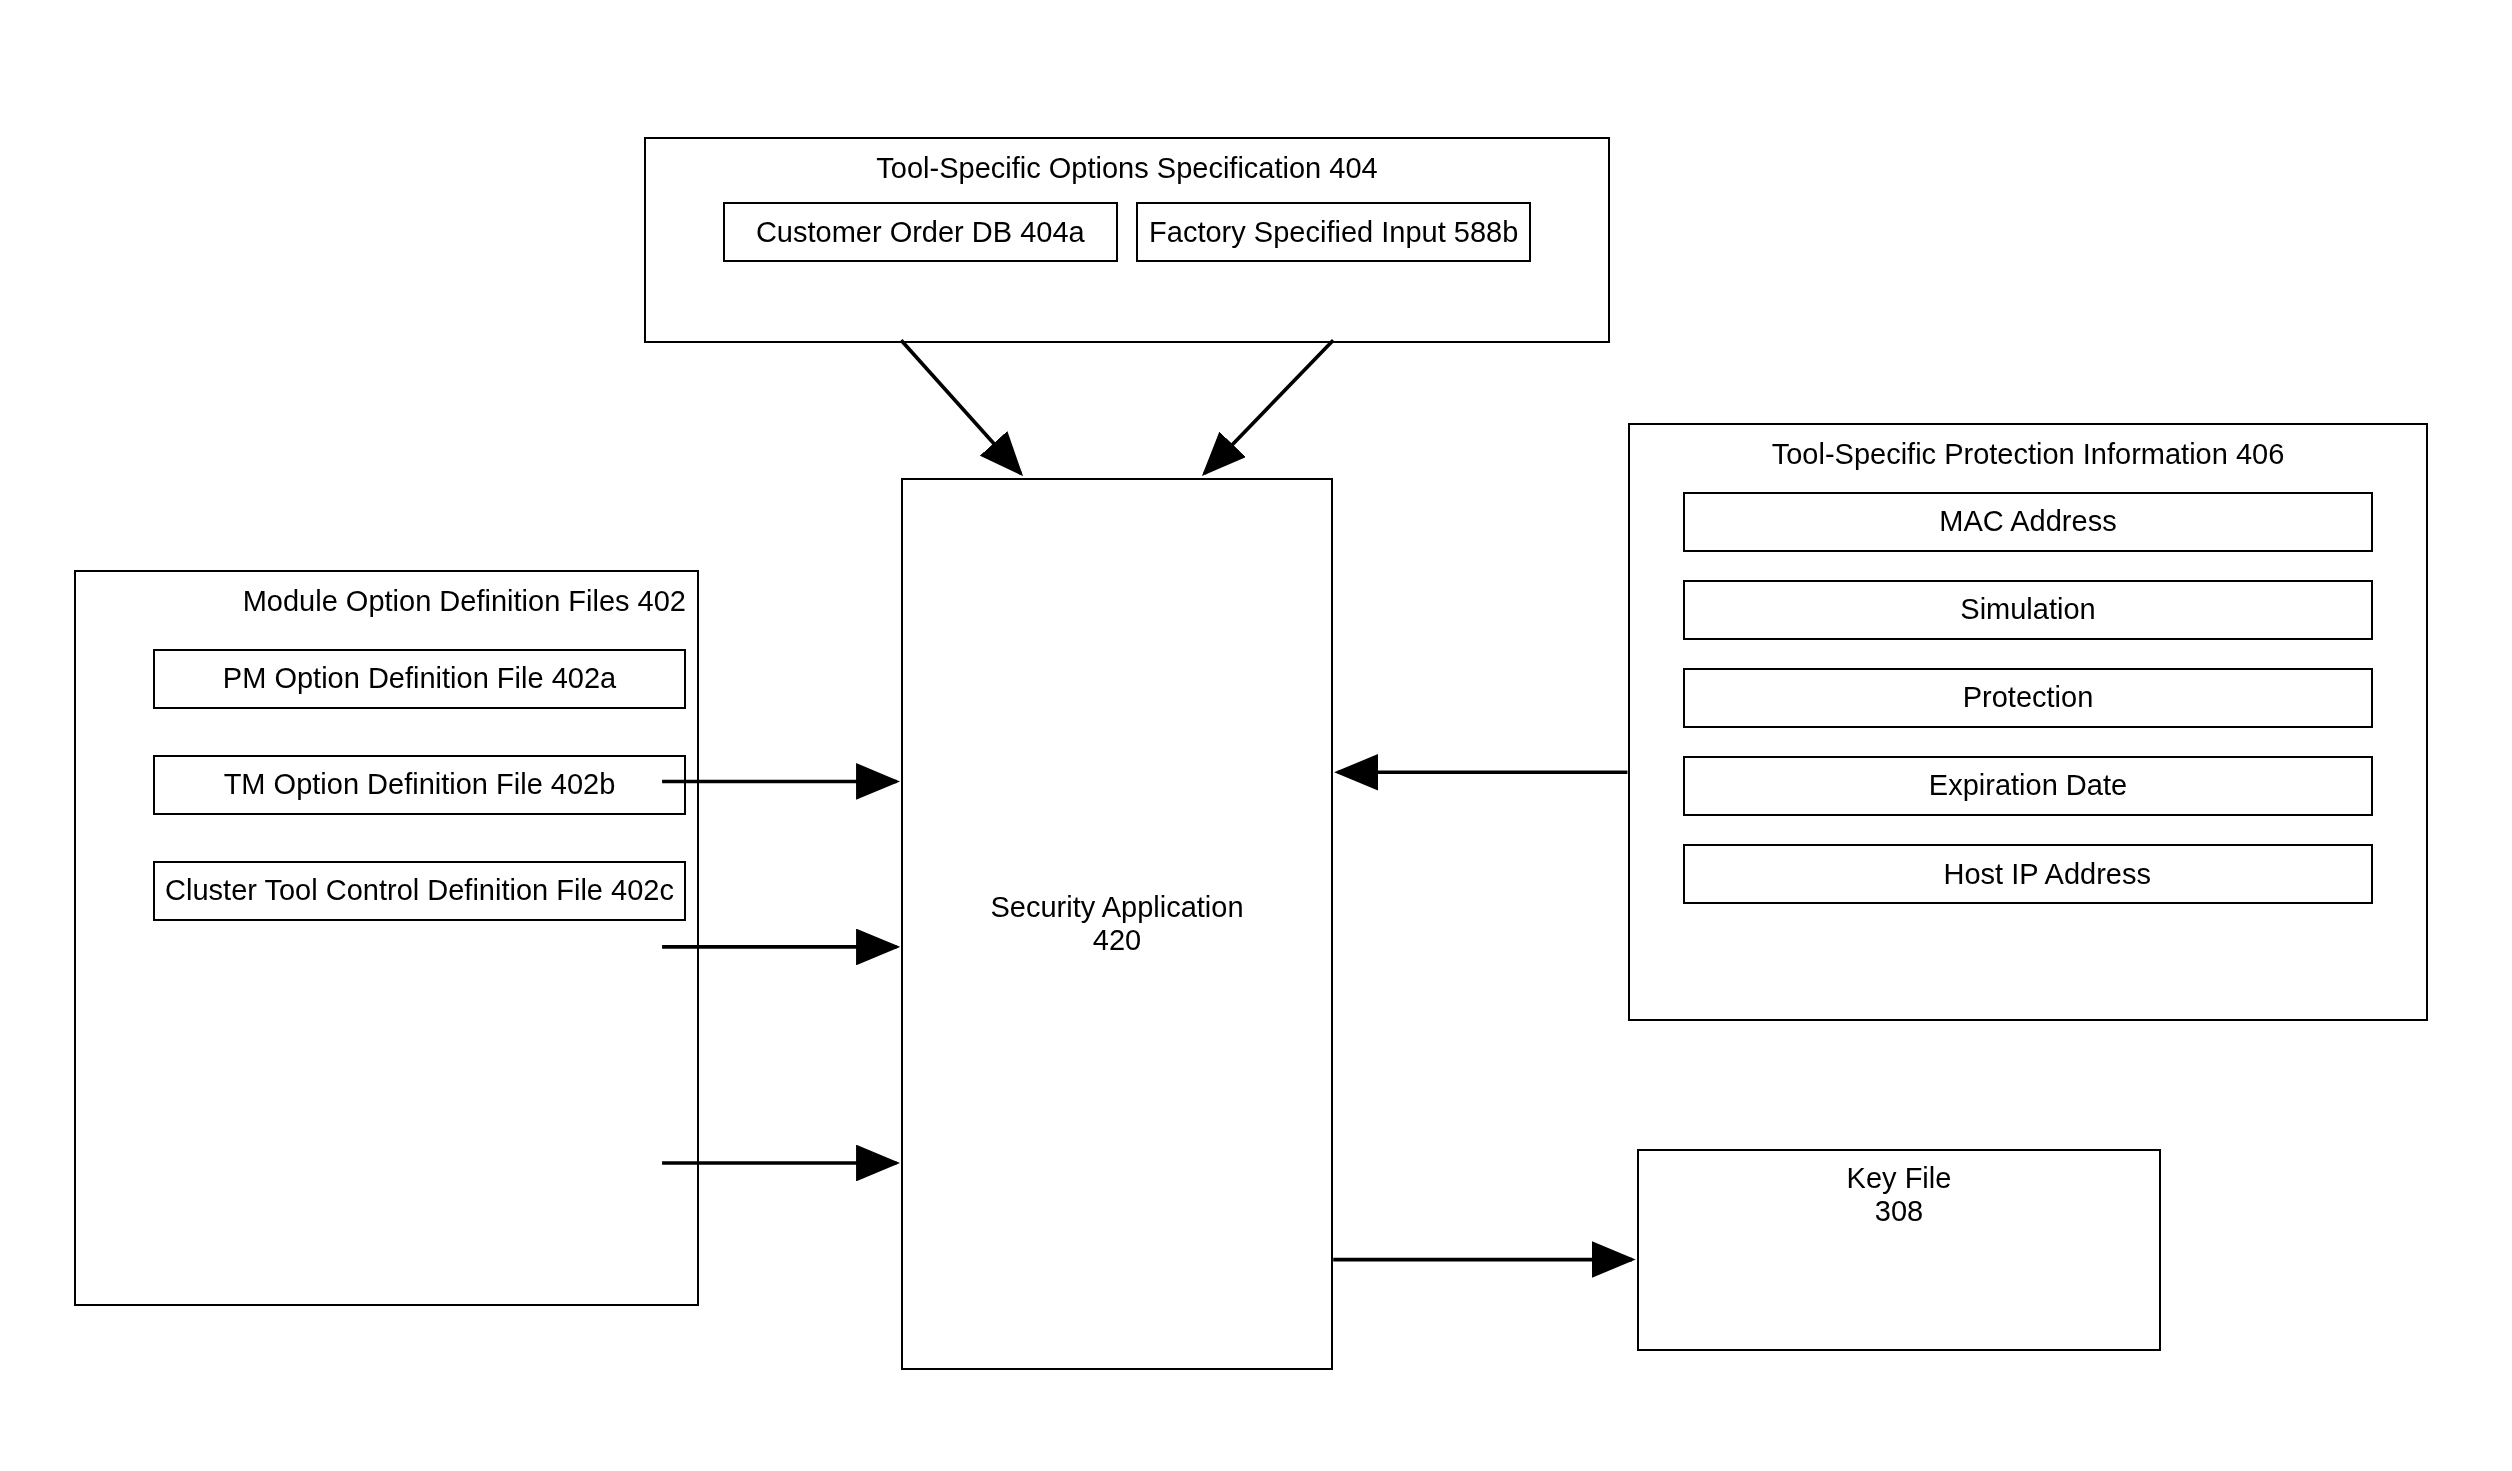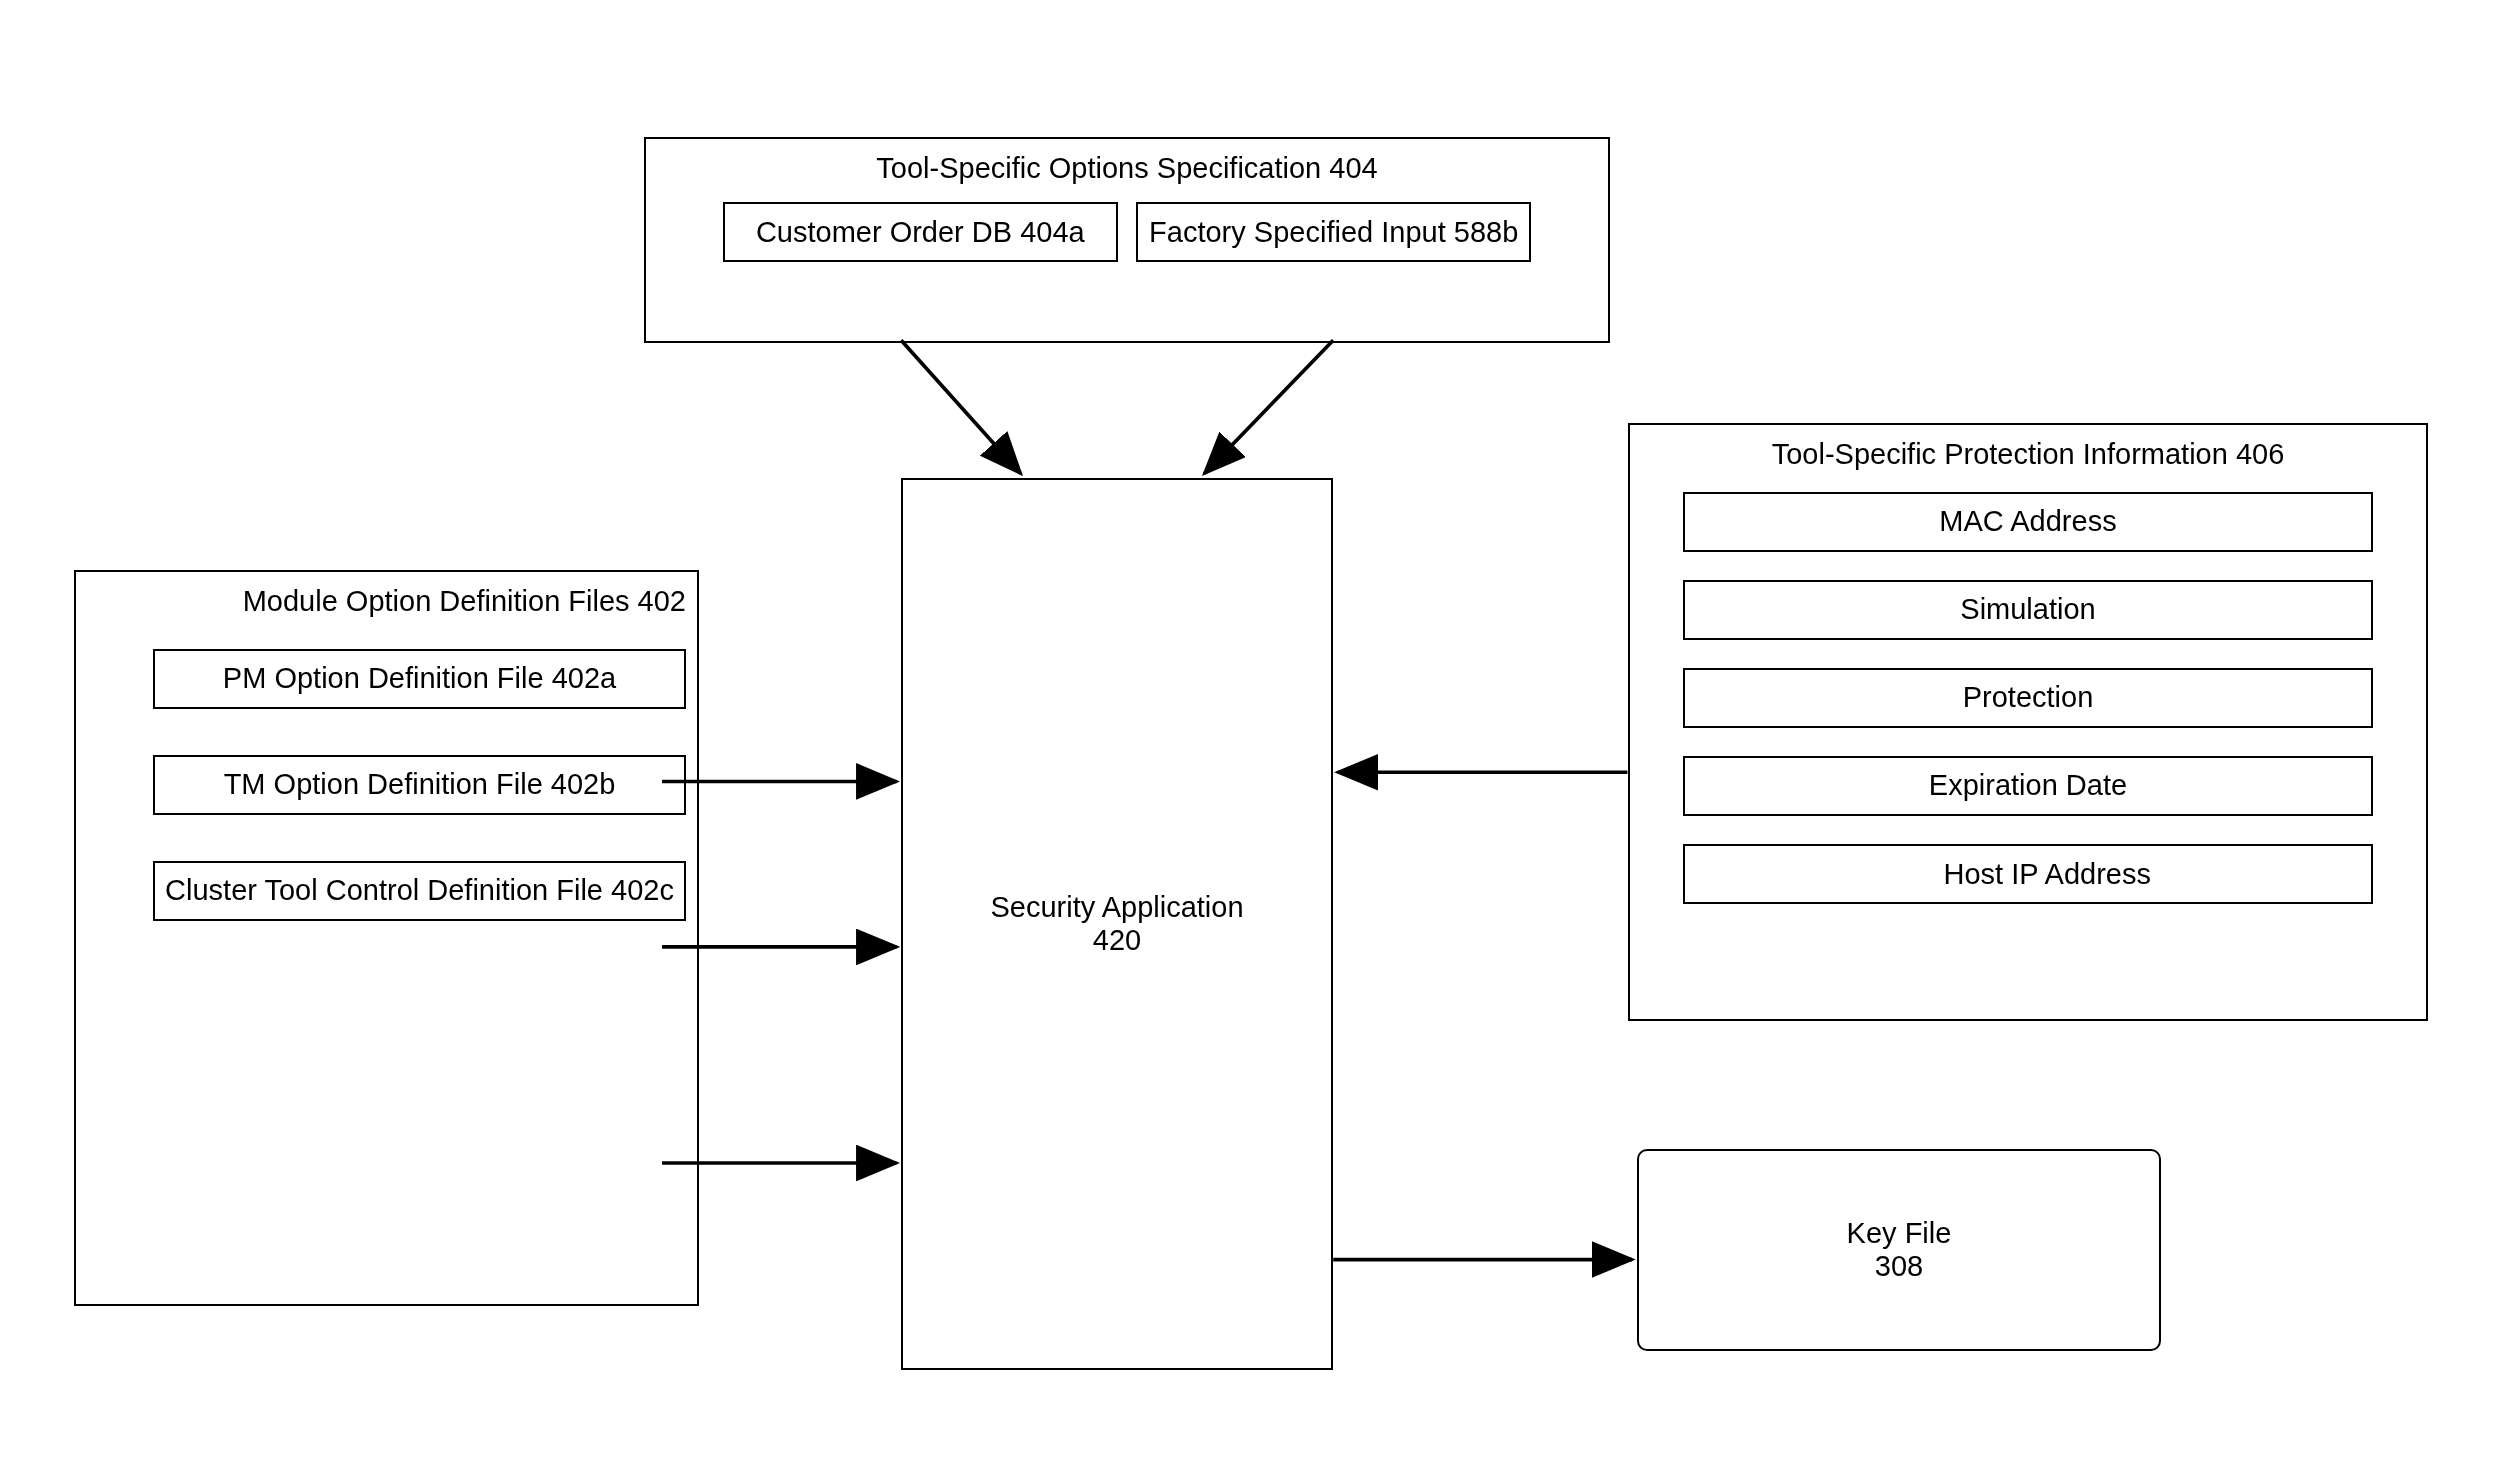--- a/index.html
+++ b/index.html
@@ -64,21 +64,21 @@
 
 <div class="box" style="left:1628px; top:423px; width:800px; height:598px;">
   <div class="title" style="margin-bottom:18.4px;">Tool-Specific Protection Information 406</div>
   <div class="inner-box" style="width:690px; margin-bottom:28px;">MAC Address</div>
   <div class="inner-box" style="width:690px; margin-bottom:28px;">Simulation</div>
   <div class="inner-box" style="width:690px; margin-bottom:28px;">Protection</div>
   <div class="inner-box" style="width:690px; margin-bottom:28px;">Expiration Date</div>
   <div class="inner-box" style="width:690px;padding-left:44px;">Host IP Address</div>
 </div>
 
-<div class="box" style="left:1637px; top:1149px; width:524px; height:202px; justify-content:center;border-radius:10px;">
+<div class="box" style="left:1637px; top:1149px; width:524px; height:202px; justify-content:flex-start;">
   <div>Key File</div>
   <div>308</div>
 </div>
 
 <svg class="arrows" viewBox="0 0 2732 1600" width="2512" height="1471">
   <defs>
     <marker id="arrowhead" markerWidth="12" markerHeight="10" refX="11" refY="5" orient="auto">
       <polygon points="0 0, 12 5, 0 10" fill="#000"></polygon>
     </marker>
   </defs>

